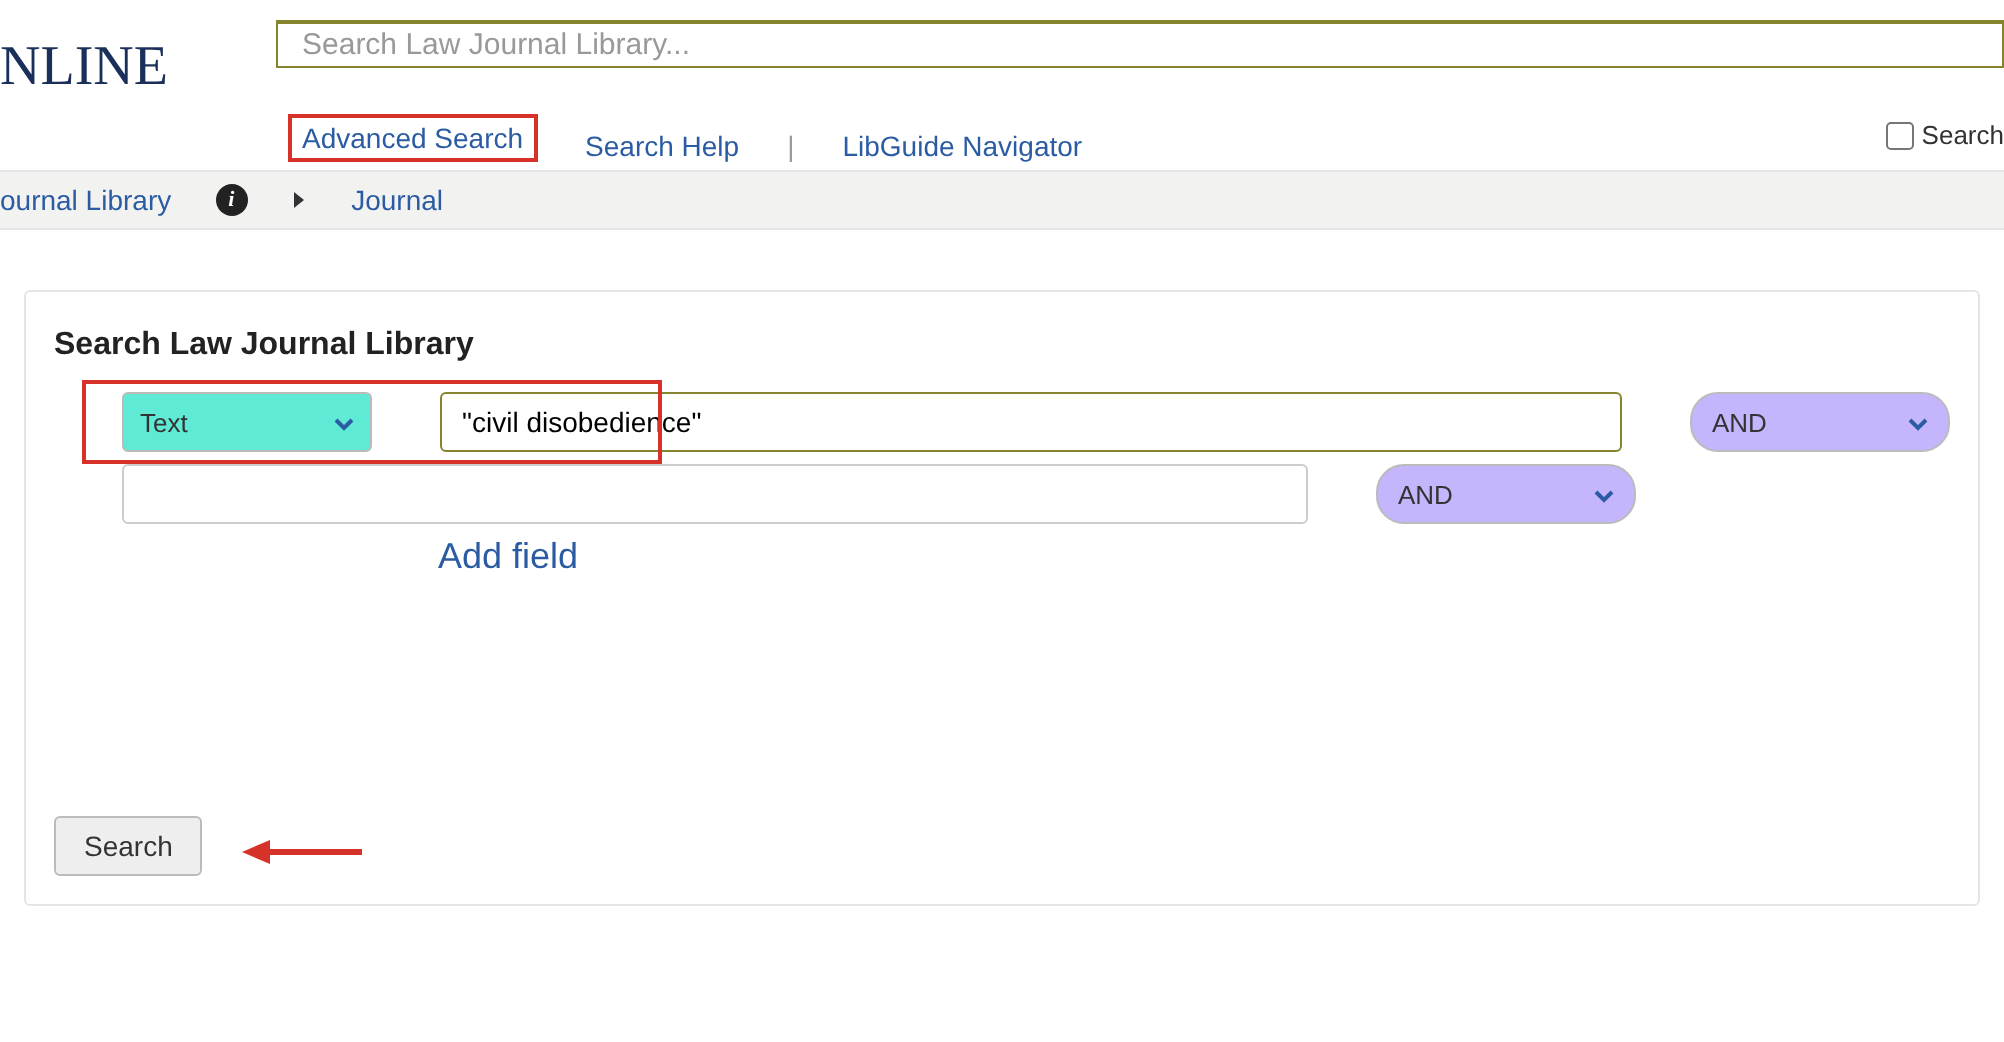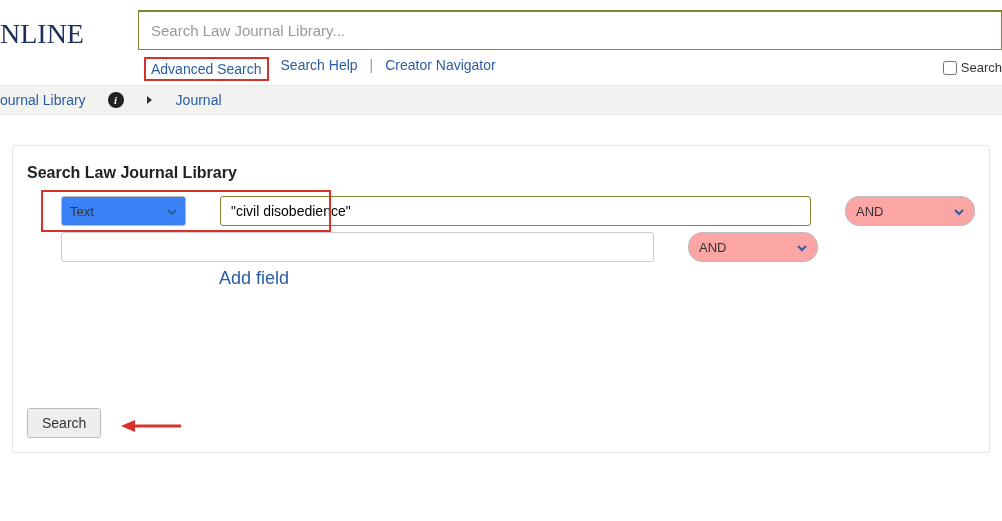--- a/index.html
+++ b/index.html
@@ -2,46 +2,46 @@
 <html><head>
   <meta charset="utf-8">
   <style>
     * { margin: 0; padding: 0; box-sizing: border-box; }
     body { font-family: "Helvetica Neue", Arial, sans-serif; font-size: 14px; color: #333; background: #fff; width: 1002px; height: 521px; overflow: hidden; position: relative; }
 
     .top-area { position: relative; height: 85px; }
 
     .logo { position: absolute; top: 18px; left: 0; font-family: Georgia, serif; font-size: 28px; font-weight: normal; color: #1a2f5a; }
 
-    .main-search-bar { position: absolute; top: 10px; left: 138px; right: 0; height: 40px; border: 1px solid #858530; border-top-width: 2px; background: #fff; display: flex; align-items: center; padding: 0 12px; }
+    .main-search-bar { position: absolute; top: 10px; left: 138px; right: 0; height: 24px; border: 1px solid #858530; border-top-width: 2px; background: #fff; display: flex; align-items: center; padding: 0 12px; }
     .main-search-bar input { border: none; outline: none; width: 100%; font-size: 15px; color: #333; }
     .main-search-bar input::placeholder { color: #999; }
 
-    .search-links { position: absolute; top: 57px; left: 144px; display: flex; align-items: flex-start; gap: 12px; font-size: 14px; }
+    .search-links { position: absolute; top: 57px; left: 144px; display: flex; align-items: flex-end; gap: 24px; font-size: 14px; }
     .search-links a { color: #2b5ca3; text-decoration: none; cursor: pointer; }
     .search-links .sep { color: #999; }
     .highlight-adv { border: 2px solid #d6322a; padding: 2px 5px; }
 
     .search-checkbox-area { position: absolute; top: 60px; right: 0; display: flex; align-items: center; gap: 4px; font-size: 13px; }
     .search-checkbox-area input[type=checkbox] { width: 14px; height: 14px; }
 
     .breadcrumb-bar { background: #f2f2f0; border-top: 1px solid #e5e5e5; border-bottom: 1px solid #e5e5e5; padding: 6px 0 6px 0; display: flex; align-items: center; gap: 20px; font-size: 14px; }
     .breadcrumb-bar a { color: #2b5ca3; text-decoration: none; cursor: pointer; }
     .info-icon { display: inline-flex; width: 16px; height: 16px; border-radius: 50%; background: #222; color: #fff; font-weight: bold; font-style: italic; font-family: Georgia, serif; font-size: 11px; align-items: center; justify-content: center; margin-left: 2px; }
     .chevron { color: #333; font-weight: bold; margin: 0 2px; }
 
     .form-panel { margin: 30px 12px 0 12px; border: 1px solid #e5e5e5; border-radius: 3px; padding: 18px 14px 18px 14px; height: 308px; position: relative; }
     .form-title { font-size: 16px; font-weight: bold; color: #222; margin-bottom: 14px; }
 
     .form-row { display: flex; align-items: center; gap: 34px; margin-bottom: 6px; }
-    .field-select { width: 125px; height: 30px; border: 1px solid #bbb; border-radius: 3px; padding: 0 8px; background: #3b82f6; position: relative; display: flex; align-items: center; justify-content: space-between; cursor: pointer; font-size: 13px; color: #333; }
+    .field-select { width: 125px; height: 30px; border: 1px solid #bbb; border-radius: 3px; padding: 0 8px; background: #5eead4; position: relative; display: flex; align-items: center; justify-content: space-between; cursor: pointer; font-size: 13px; color: #333; }
     .chev { color: #2b5ca3; font-size: 13px; }
     .term-input { flex: 1; height: 30px; border: 1px solid #ccc; border-radius: 3px; padding: 0 10px; font-size: 14px; max-width: 593px; }
     .term-input.active { border-color: #858530; }
-    .bool-select { width: 130px; height: 30px; border: 1px solid #bbb; border-radius: 14px; padding: 0 10px; background: #fca5a5; display: flex; align-items: center; justify-content: space-between; cursor: pointer; font-size: 13px; color: #333; }
+    .bool-select { width: 130px; height: 30px; border: 1px solid #bbb; border-radius: 14px; padding: 0 10px; background: #c4b5fd; display: flex; align-items: center; justify-content: space-between; cursor: pointer; font-size: 13px; color: #333; }
 
     .highlight-row { position: absolute; border: 2px solid #d6322a; pointer-events: none; }
 
     .add-field-row { margin-left: 192px; margin-top: 4px; }
     .add-field-row a { color: #2b5ca3; text-decoration: none; font-size: 18px; cursor: pointer; }
 
     .search-btn { position: absolute; bottom: 14px; left: 14px; padding: 6px 14px; border: 1px solid #bbb; border-radius: 3px; background: #eee; font-size: 14px; color: #333; cursor: pointer; }
 
     .arrow-svg { position: absolute; bottom: 18px; left: 108px; }
   </style>
@@ -54,21 +54,21 @@
   <div class="main-search-bar">
     <input type="text" placeholder="Search Law Journal Library..." style="">
   </div>
 
   <div class="search-links">
     <span class="highlight-adv">
       <a>Advanced Search</a>
     </span>
     <a>Search Help</a>
     <span class="sep">|</span>
-    <a>Creator Navigator</a>
+    <a>LibGuide Navigator</a>
   </div>
 
   <div class="search-checkbox-area">
     <input type="checkbox" style="">
     <span>Search</span>
   </div>
 </div>
 
 <div class="breadcrumb-bar">
   <a>ournal Library</a>

